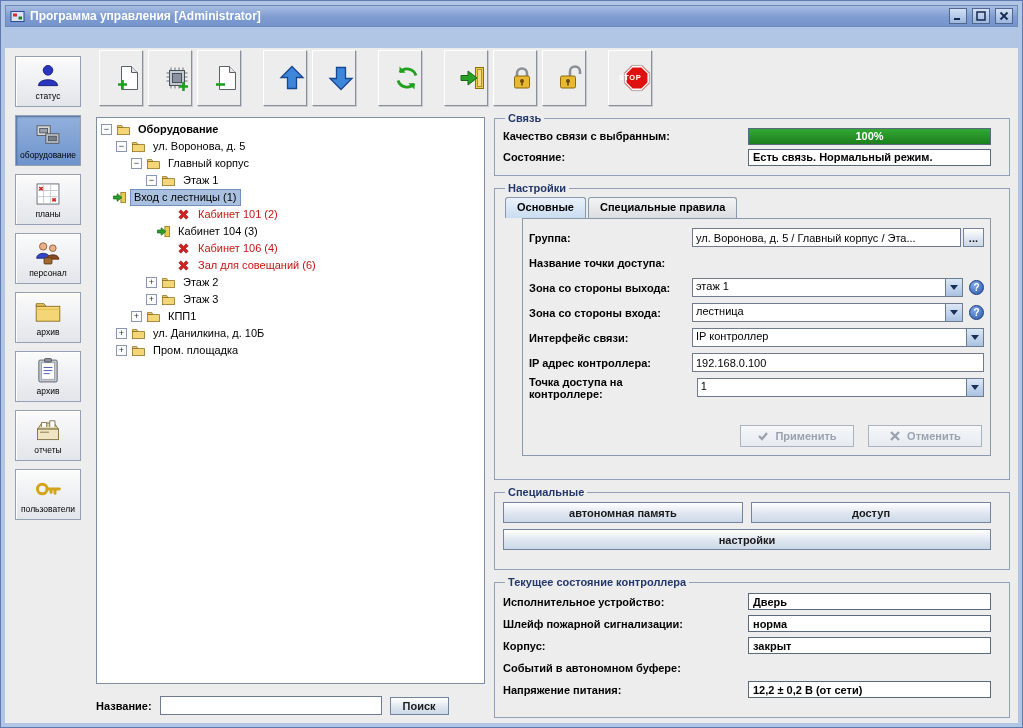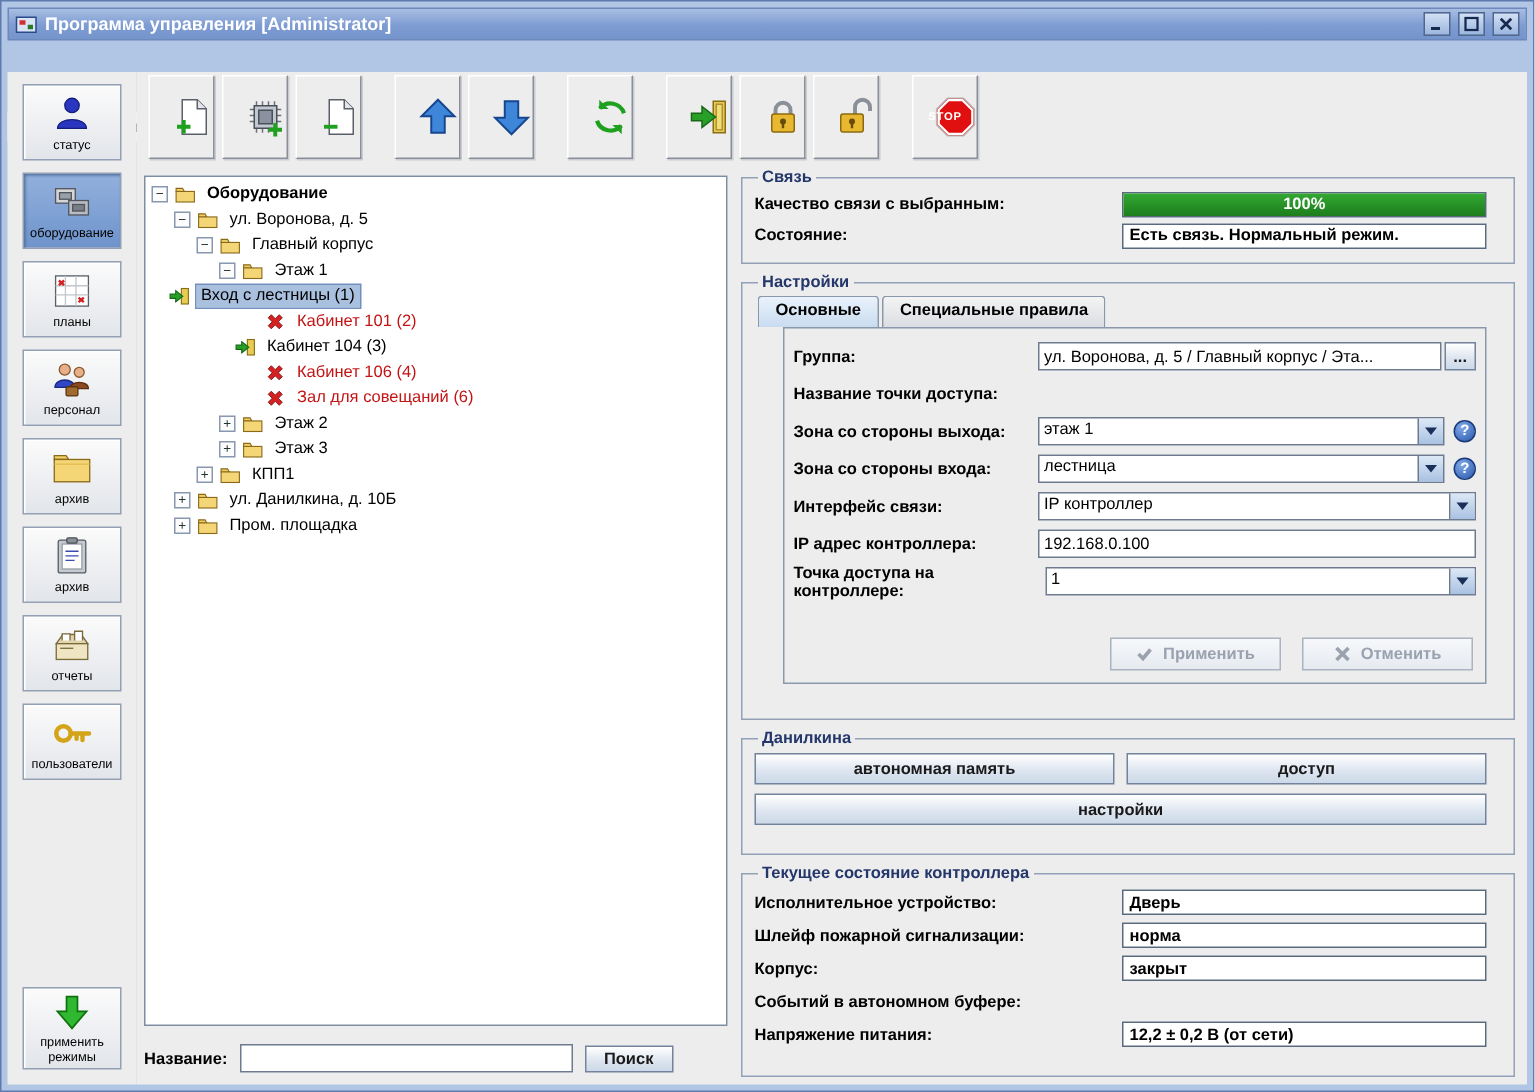--- a/index.html
+++ b/index.html
@@ -242,28 +242,20 @@
       </div>
       <div class="side-btn">
         <span class="icon" style="height: 28px; width: 28px;">
           <svg viewBox="0 0 32 32">
             <circle cx="9.5" cy="16" r="5.5" fill="none" stroke="#D4A418" stroke-width="3.4"></circle>
             <path d="M15 16h14M24 16v5M19.5 16v4" stroke="#D4A418" stroke-width="3.4" stroke-linecap="round"></path>
           </svg>
         </span>
         <span class="side-label">пользователи</span>
       </div>
-      <div class="side-btn apply">
-      <span class="icon" style="width:26px;height:26px">
-          <svg viewBox="0 0 32 32">
-            <path d="M11.5 3h9v12h7.5L16 29 4 15h7.5z" fill="#30B830" stroke="#107010" stroke-width="1.4"></path>
-          </svg>
-        </span>
-      <span class="side-label">применить режимы</span>
-    </div>
   </div>
 
   <div class="content">
 
     <div class="toolbar">
         <div class="tool-group">
           <div class="tool-btn">
             <span class="icon" style="height: 28px; width: 28px;">
               <svg viewBox="0 0 28 28">
                 <path d="M7.5 2.5h10l6 6v17h-16z" fill="#FFFFFF" stroke="#5A6068"></path>
@@ -613,21 +605,21 @@
                     <path d="M2 2l8 8M10 2l-8 8" stroke="#9AA2AE" stroke-width="2.4"></path>
                   </svg>
                 </span>
               <span>Отменить</span>
             </button>
           </div>
         </div>
       </fieldset>
 
       <fieldset class="fs-mgmt">
-        <legend>Данилкина</legend>
+        <legend>Специальные</legend>
         <div class="mgmt-row1">
           <button class="btn mgmt-btn">автономная память</button>
           <button class="btn mgmt-btn">доступ</button>
         </div>
         <div class="mgmt-row2">
           <button class="btn mgmt-btn">настройки</button>
         </div>
       </fieldset>
 
       <fieldset class="fs-state">

